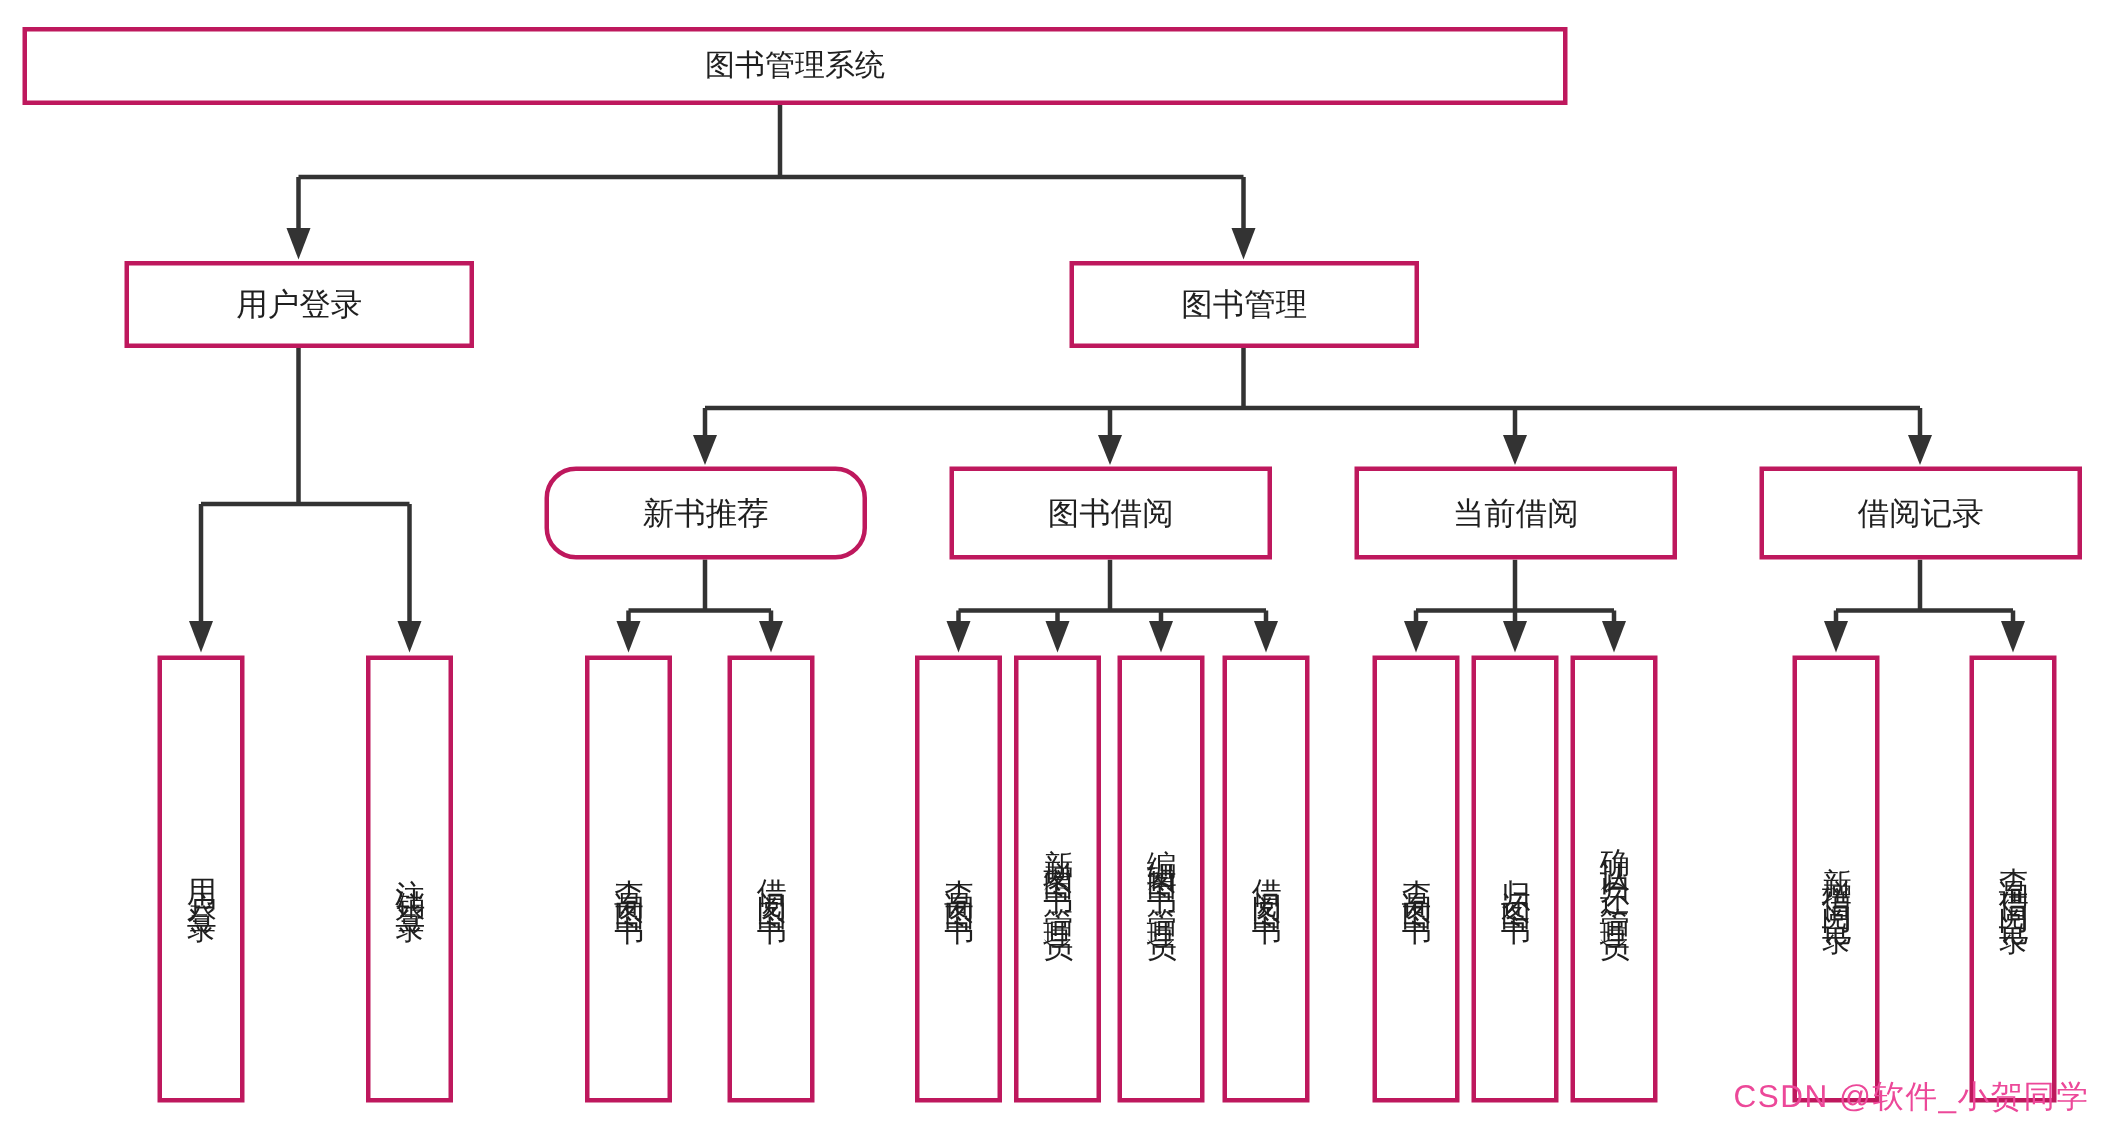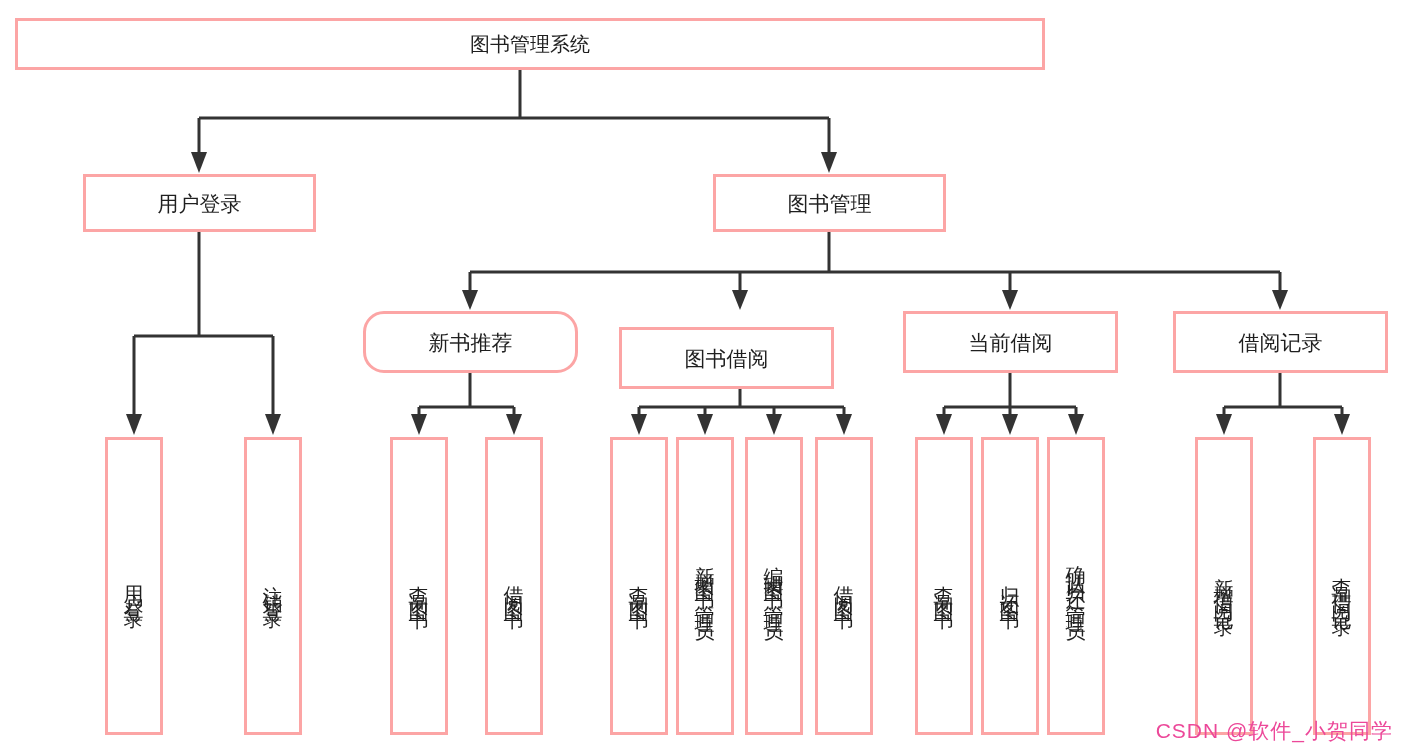--- a/index.html
+++ b/index.html
@@ -27,40 +27,40 @@
     stroke-width: 3;
     fill: none;
   }
   .wires polygon {
     fill: #333333;
     stroke: none;
   }
   .node {
     position: absolute;
     box-sizing: border-box;
-    border: 3px solid #fca5a5;
+    border: 3px solid #be185d;
     background: #ffffff;
     display: flex;
     align-items: center;
     justify-content: center;
     color: #1f1f1f;
     font-size: 21px;
     line-height: 1;
     white-space: nowrap;
   }
   .node.root {
     left: 15px;  top: 18px;  width: 1030px; height: 52px;
     font-size: 20px;
   }
   .node.lvl2 { top: 174px; height: 58px; width: 233px; }
   .n-user-login     { left: 83px; }
   .n-book-manage    { left: 713px; text-align: center; }
   .node.lvl3 { top: 311px; height: 62px; width: 215px; }
   .n-recommend { left: 363px; border-radius: 21px; }
-  .n-borrow    { left: 619px; margin-top: 16px; }
+  .n-borrow    { left: 633px; }
   .n-current   { left: 903px; }
   .n-records   { left: 1173px; }
   .node.leaf {
     top: 437px;
     height: 298px;
     width: 58px;
     writing-mode: vertical-rl;
     text-orientation: mixed;
     letter-spacing: 8px;
     font-size: 20px;

